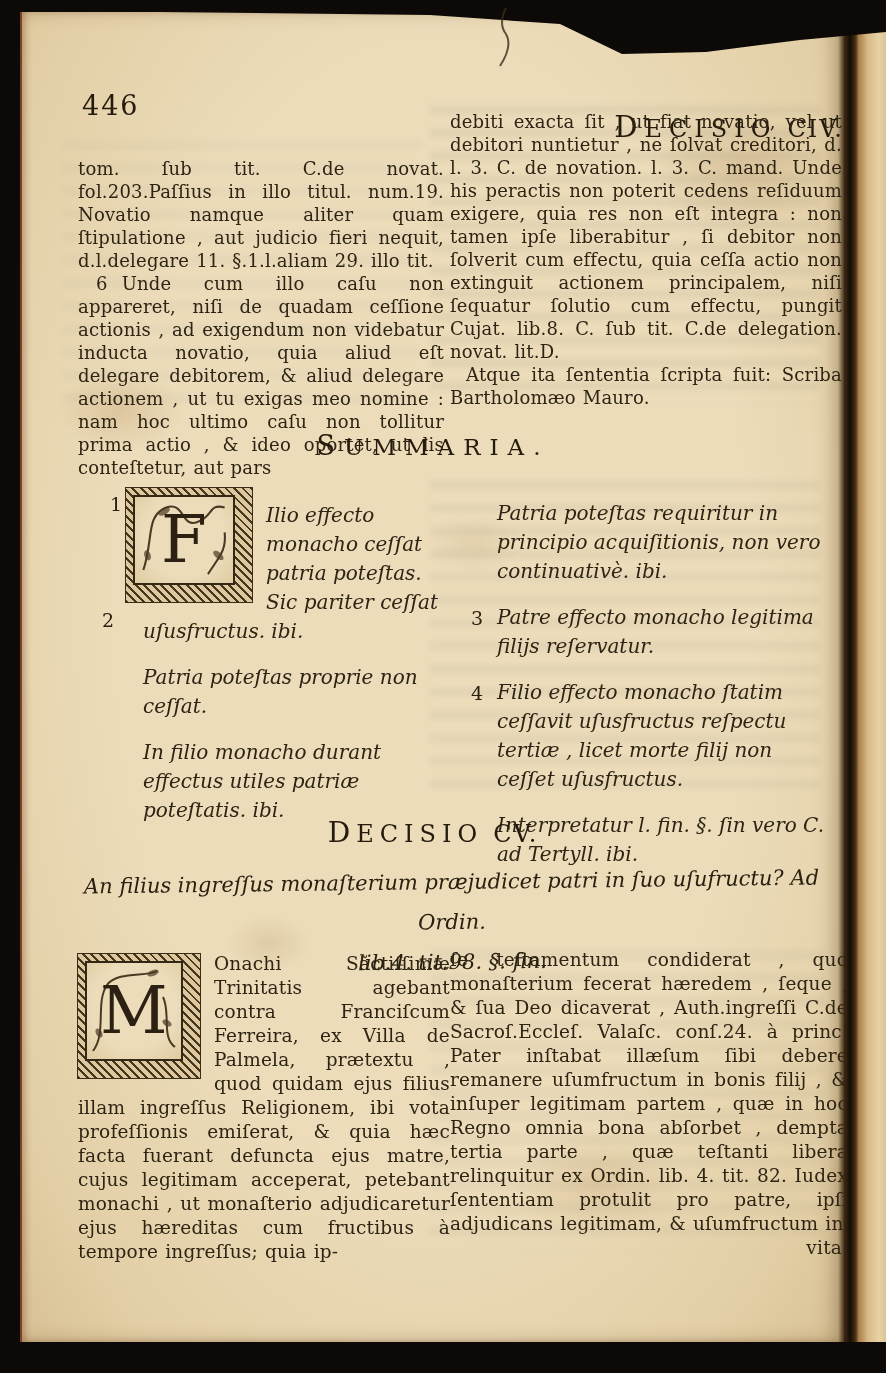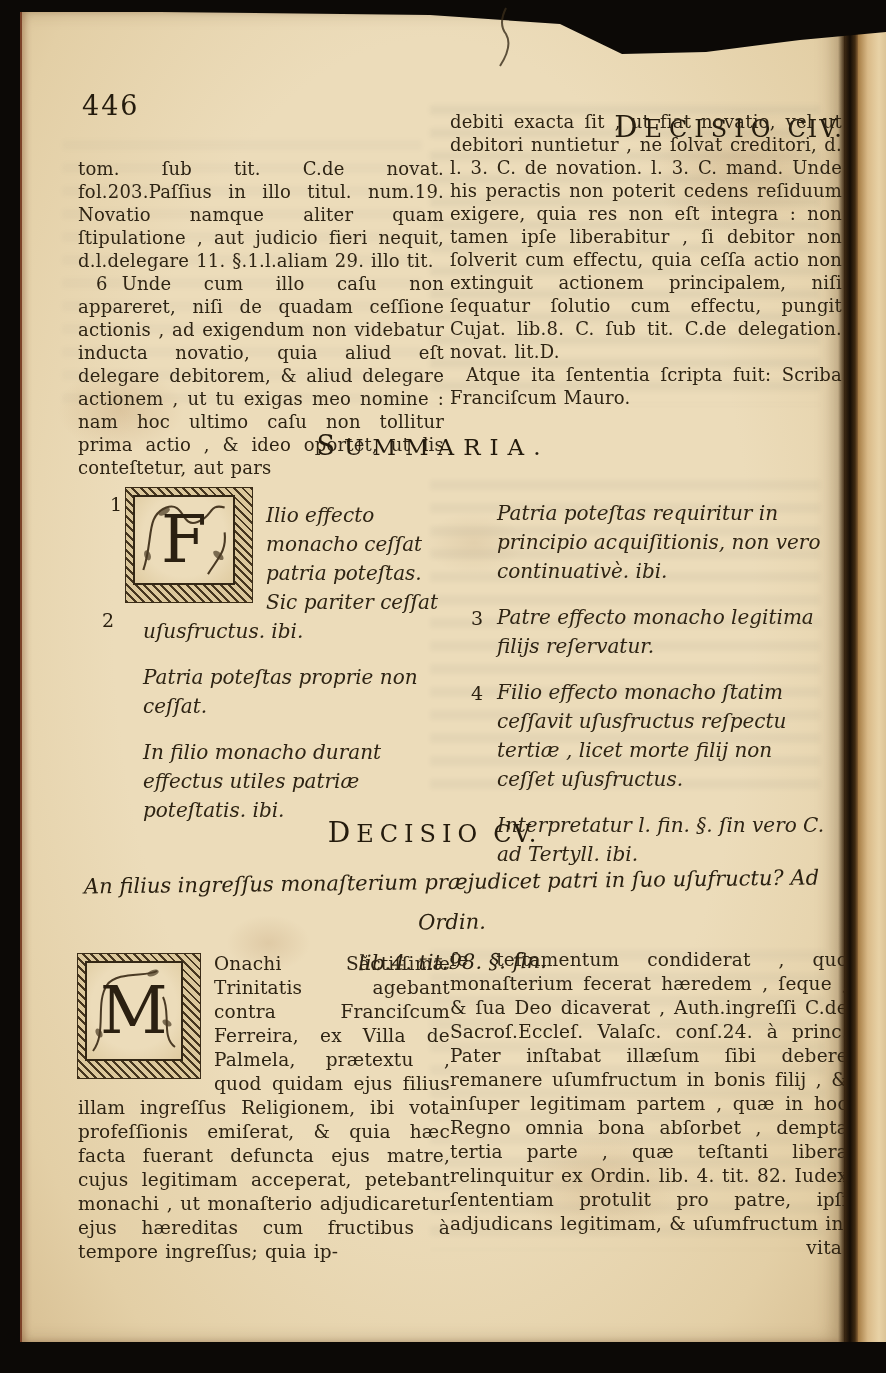--- a/index.html
+++ b/index.html
@@ -107,21 +107,21 @@
 
   <div class="page-number">446</div>
   <div class="running-title"><span>DECISIO</span><span class="title-numeral">CIV.</span></div>
 
   <div class="col-civ-left body-text">
     <p>tom. ſub tit. C.de novat. fol.203.Paſſius in illo titul. num.19. Novatio namque aliter quam ſtipulatione , aut judicio fieri nequit, d.l.delegare 11. §.1.l.aliam 29. illo tit.</p>
     <p><span class="para-num">6</span><span>Unde cum illo caſu non appareret, niſi de quadam ceſſione actionis , ad exigendum non videbatur inducta novatio, quia aliud eſt delegare debitorem, &amp; aliud delegare actionem , ut tu exigas meo nomine : nam hoc ultimo caſu non tollitur prima actio , &amp; ideo oportet, ut lis conteſtetur, aut pars</span></p>
   </div>
   <div class="col-civ-right body-text">
     <p>debiti exacta ſit , ut fiat novatio, vel ut debitori nuntietur , ne ſolvat creditori, d. l. 3. C. de novation. l. 3. C. mand. Unde his peractis non poterit cedens reſiduum exigere, quia res non eſt integra : non tamen ipſe liberabitur , ſi debitor non ſolverit cum effectu, quia ceſſa actio non extinguit actionem principalem, niſi ſequatur ſolutio cum effectu, pungit Cujat. lib.8. C. ſub tit. C.de delegation. novat. lit.D.</p>
-    <p class="indent">Atque ita ſententia ſcripta fuit: Scriba Franciſcum Mauro.</p>
+    <p class="indent">Atque ita ſententia ſcripta fuit: Scriba Bartholomæo Mauro.</p>
   </div>
 
   <div class="summaria-heading">SUMMARIA.</div>
 
   <div class="sum sum-left">
     <span class="margin-num n1">1</span>
     <span class="margin-num n2">2</span>
     <div class="initial initial-f">
       <div class="inner">
         <svg viewBox="0 0 94 82">

